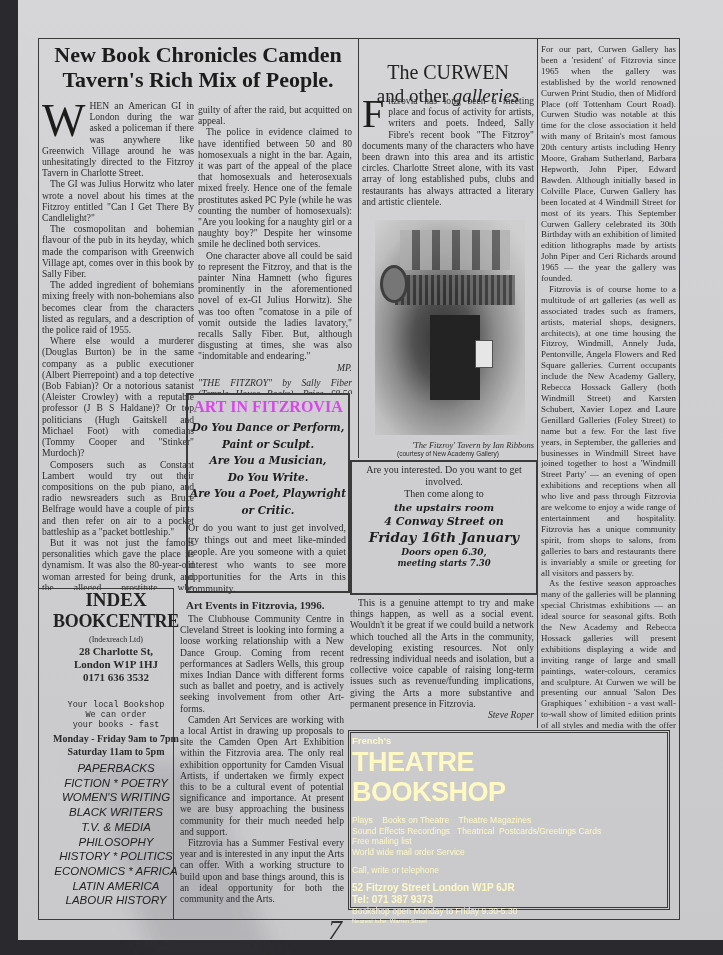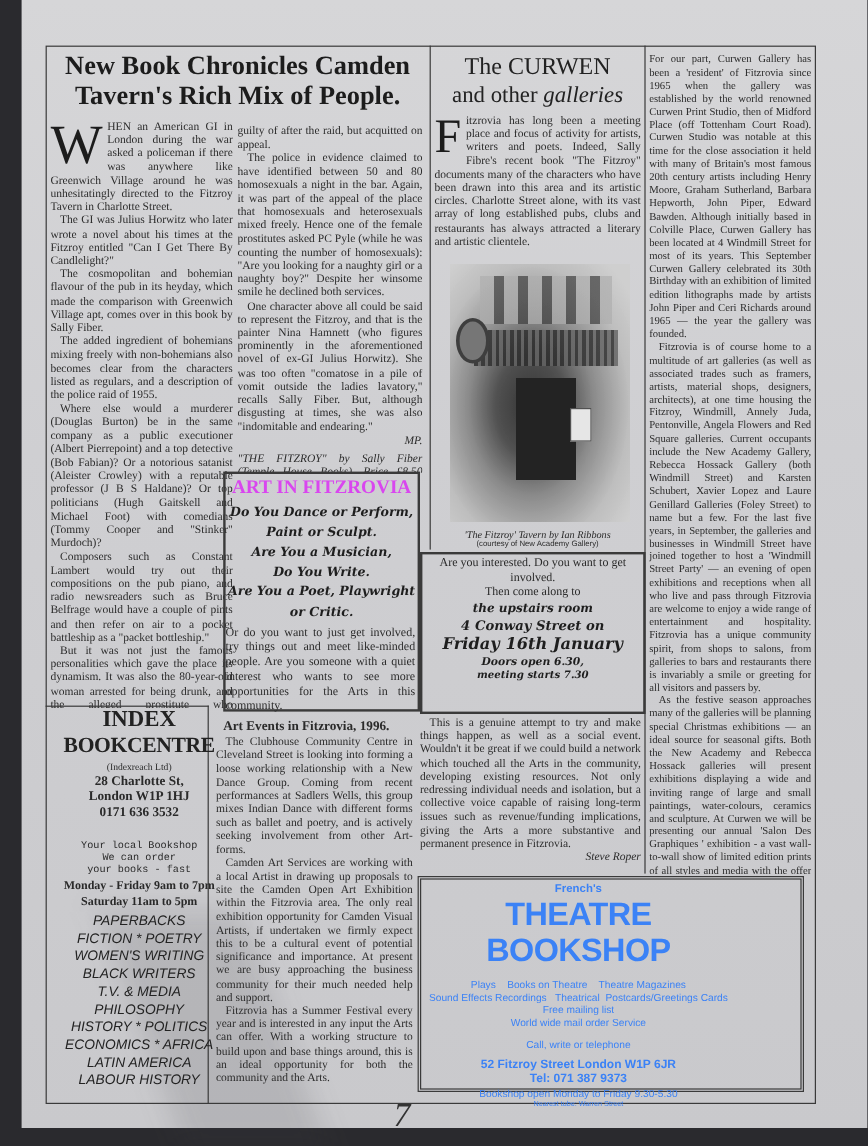--- a/index.html
+++ b/index.html
@@ -128,38 +128,38 @@
   </div>
 </div>
 
 <div style="position:absolute;left:186px;top:599px;width:160px;font-weight:bold;font-size:11px;">Art Events in Fitzrovia, 1996.</div>
 <div class="txt" style="left:180px;top:613px;width:164px;height:300px;overflow:hidden;">
   <p>The Clubhouse Community Centre in Cleveland Street is looking into forming a loose working relationship with a New Dance Group. Coming from recent performances at Sadlers Wells, this group mixes Indian Dance with different forms such as ballet and poetry, and is actively seeking involvement from other Art-forms.</p>
   <p>Camden Art Services are working with a local Artist in drawing up proposals to site the Camden Open Art Exhibition within the Fitzrovia area. The only real exhibition opportunity for Camden Visual Artists, if undertaken we firmly expect this to be a cultural event of potential significance and importance. At present we are busy approaching the business community for their much needed help and support.</p>
   <p>Fitzrovia has a Summer Festival every year and is interested in any input the Arts can offer. With a working structure to build upon and base things around, this is an ideal opportunity for both the community and the Arts.</p>
 </div>
 
-<div style="position:absolute;left:362px;top:44px;width:172px;text-align:center;color:#222;">
+<div style="position:absolute;left:362px;top:60px;width:172px;text-align:center;color:#222;">
   <div style="font-size:20px;line-height:24px;">The CURWEN</div>
   <div style="font-size:19px;line-height:24px;"><span>and other </span><i>galleries</i></div>
 </div>
 <div class="txt" style="left:362px;top:95px;width:172px;">
   <span class="dropcap" style="font-size:40px;line-height:34px;">F</span>
   <p class="noindent">itzrovia has long been a meeting place and focus of activity for artists, writers and poets. Indeed, Sally Fibre's recent book "The Fitzroy" documents many of the characters who have been drawn into this area and its artistic circles. Charlotte Street alone, with its vast array of long established pubs, clubs and restaurants has always attracted a literary and artistic clientele.</p>
 </div>
 
 <div class="illus">
   <div class="upper"></div>
     <div class="canopy"></div>
     <div class="sign"></div>
     <div class="door"></div>
     <div class="board"></div>
 </div>
 <div style="position:absolute;left:362px;top:440px;width:172px;text-align:center;">
-  <div style="font-style:italic;font-size:8.5px;">'The Fitzroy' Tavern by Ian Ribbons</div>
+  <div style="font-style:italic;font-size:8.5px;text-align:right;">'The Fitzroy' Tavern by Ian Ribbons</div>
   <div class="sans" style="font-size:6.5px;">(courtesy of New Academy Gallery)</div>
 </div>
 
 <div class="txt" style="left:541px;top:44px;width:135px;height:685px;overflow:hidden;font-size:8.9px;line-height:10.9px;">
   <p class="noindent">For our part, Curwen Gallery has been a 'resident' of Fitzrovia since 1965 when the gallery was established by the world renowned Curwen Print Studio, then of Midford Place (off Tottenham Court Road). Curwen Studio was notable at this time for the close association it held with many of Britain's most famous 20th century artists including Henry Moore, Graham Sutherland, Barbara Hepworth, John Piper, Edward Bawden. Although initially based in Colville Place, Curwen Gallery has been located at 4 Windmill Street for most of its years. This September Curwen Gallery celebrated its 30th Birthday with an exhibition of limited edition lithographs made by artists John Piper and Ceri Richards around 1965 — the year the gallery was founded.</p>
   <p>Fitzrovia is of course home to a multitude of art galleries (as well as associated trades such as framers, artists, material shops, designers, architects), at one time housing the Fitzroy, Windmill, Annely Juda, Pentonville, Angela Flowers and Red Square galleries. Current occupants include the New Academy Gallery, Rebecca Hossack Gallery (both Windmill Street) and Karsten Schubert, Xavier Lopez and Laure Genillard Galleries (Foley Street) to name but a few. For the last five years, in September, the galleries and businesses in Windmill Street have joined together to host a 'Windmill Street Party' — an evening of open exhibitions and receptions when all who live and pass through Fitzrovia are welcome to enjoy a wide range of entertainment and hospitality. Fitzrovia has a unique community spirit, from shops to salons, from galleries to bars and restaurants there is invariably a smile or greeting for all visitors and passers by.</p>
   <p>As the festive season approaches many of the galleries will be planning special Christmas exhibitions — an ideal source for seasonal gifts. Both the New Academy and Rebecca Hossack galleries will present exhibitions displaying a wide and inviting range of large and small paintings, water-colours, ceramics and sculpture. At Curwen we will be presenting our annual 'Salon Des Graphiques ' exhibition - a vast wall-to-wall show of limited edition prints of all styles and media with the offer of a minimum 10% special discount on all works; (preview days are December 7th, 8th and 9th). We will be offering refreshments throughout and so a visit to Fitzrovia's galleries could be well worthwhile - a warm welcome is guaranteed!</p>
 
 </div>
 
@@ -172,21 +172,21 @@
   <div class="script" style="font-size:13.5px;line-height:17px;">Friday 16th January</div>
   <div class="script" style="font-size:9px;line-height:12px;">Doors open 6.30,</div>
   <div class="script" style="font-size:8.5px;line-height:11px;">meeting starts 7.30</div>
 </div>
 <div class="txt" style="left:350px;top:597px;width:184px;">
   <p>This is a genuine attempt to try and make things happen, as well as a social event. Wouldn't it be great if we could build a network which touched all the Arts in the community, developing existing resources. Not only redressing individual needs and isolation, but a collective voice capable of raising long-term issues such as revenue/funding implications, giving the Arts a more substantive and permanent presence in Fitzrovia.</p>
   <div style="text-align:right;font-style:italic;">Steve Roper</div>
 </div>
 
 <div class="frame" style="left:348px;top:730px;width:322px;height:180px;border:3px double #3a3a3a;"></div>
-<div class="sans" style="position:absolute;left:352px;top:735px;width:260px;text-align:center;color:#3b82f6;">
+<div class="sans" style="position:absolute;left:352px;top:735px;width:260px;text-align:left;color:#fef9c3;">
   <div style="font-weight:bold;font-size:9.5px;line-height:12px;">French's</div>
   <div style="font-weight:bold;font-size:27px;line-height:30px;letter-spacing:-0.5px;">THEATRE BOOKSHOP</div>
   <div style="font-size:8.5px;line-height:10.6px;margin-top:8px;">
     <div style="white-space:pre;">Plays    Books on Theatre    Theatre Magazines</div>
     <div style="white-space:pre;">Sound Effects Recordings   Theatrical  Postcards/Greetings Cards</div>
     <div>Free mailing list</div>
     <div>World wide mail order Service</div>
   </div>
   <div style="font-size:8.5px;line-height:11px;margin-top:8px;">Call, write or telephone</div>
   <div style="font-weight:bold;font-size:10px;line-height:12px;margin-top:6px;">52 Fitzroy Street London W1P 6JR</div>

